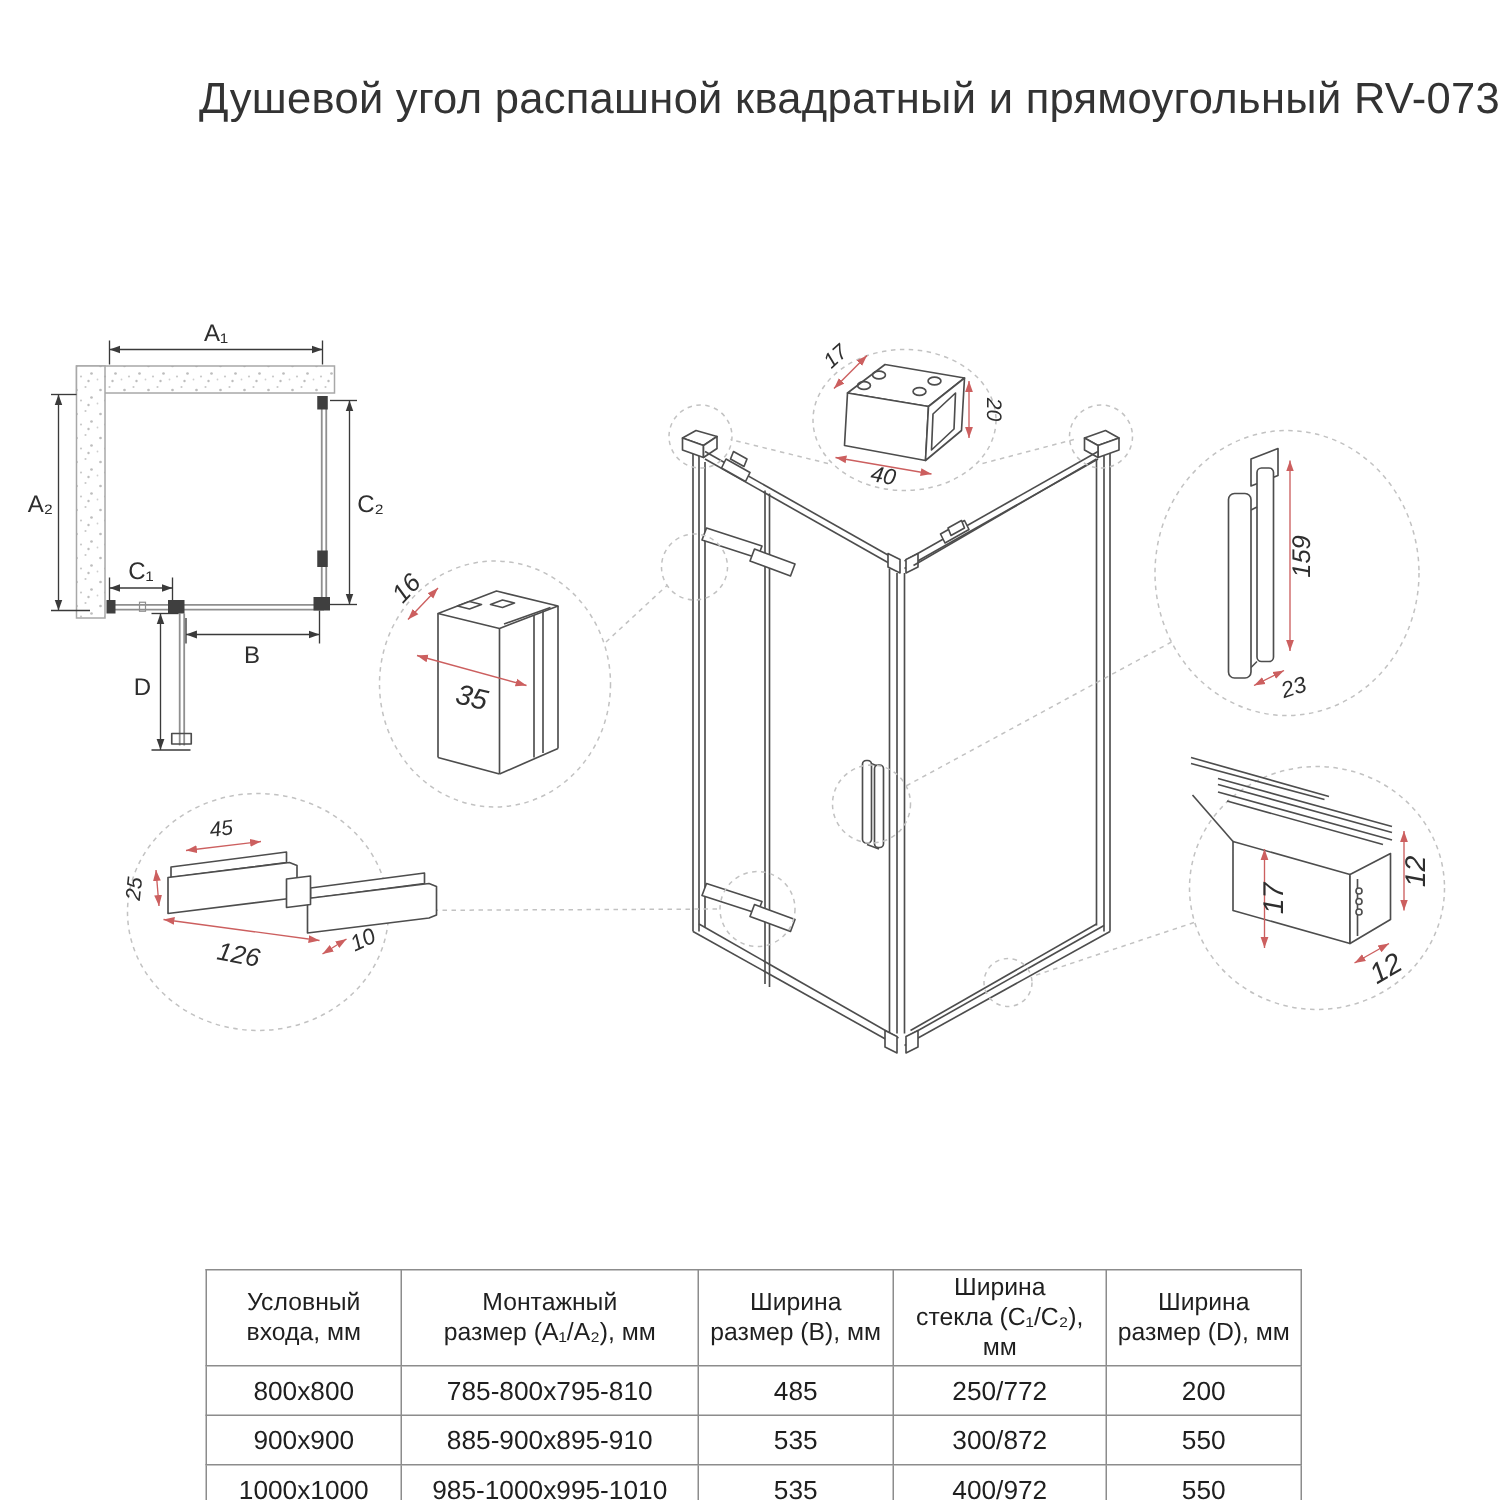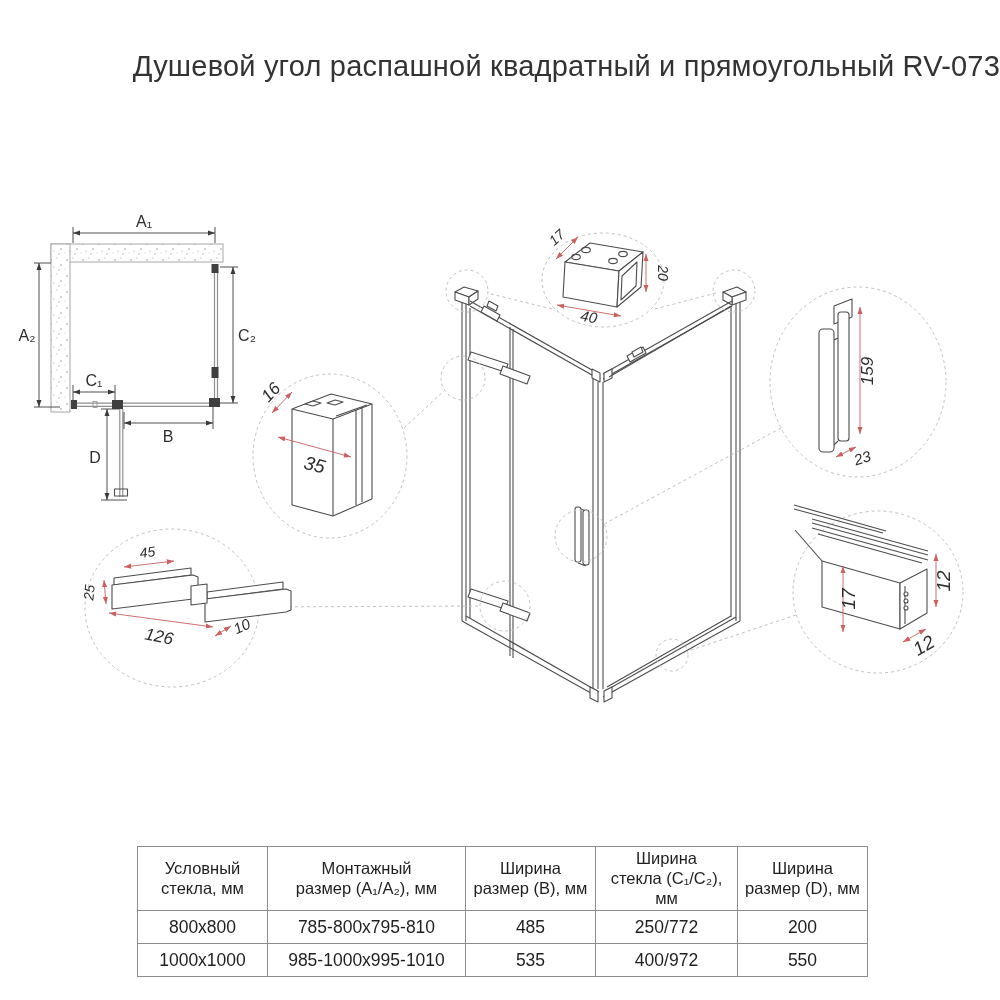--- a/index.html
+++ b/index.html
@@ -295,21 +295,21 @@
         <col style="width:130px">
           <col style="width:198px">
           <col style="width:130px">
         <col style="width:142px">
           <col style="width:130px">
       </colgroup>
       <thead>
         <tr>
           <th>
             <div>Условный</div>
-            <div>стекла, мм</div>
+            <div>входа, мм</div>
           </th>
           <th>
             <div>Монтажный</div>
             <div>размер (A₁/A₂), мм</div>
           </th>
           <th>
             <div>Ширина</div>
             <div>размер (B), мм</div>
           </th>
           <th>
@@ -322,20 +322,27 @@
           </th>
         </tr>
       </thead>
       <tbody>
         <tr>
           <td>800x800</td>
           <td>785-800x795-810</td>
           <td>485</td>
           <td>250/772</td>
           <td>200</td>
+        </tr>
+        <tr>
+          <td>900x900</td>
+          <td>885-900x895-910</td>
+          <td>535</td>
+          <td>300/872</td>
+          <td>550</td>
         </tr>
         <tr>
           <td>1000x1000</td>
           <td>985-1000x995-1010</td>
           <td>535</td>
           <td>400/972</td>
           <td>550</td>
         </tr>
       </tbody>
     </table>

